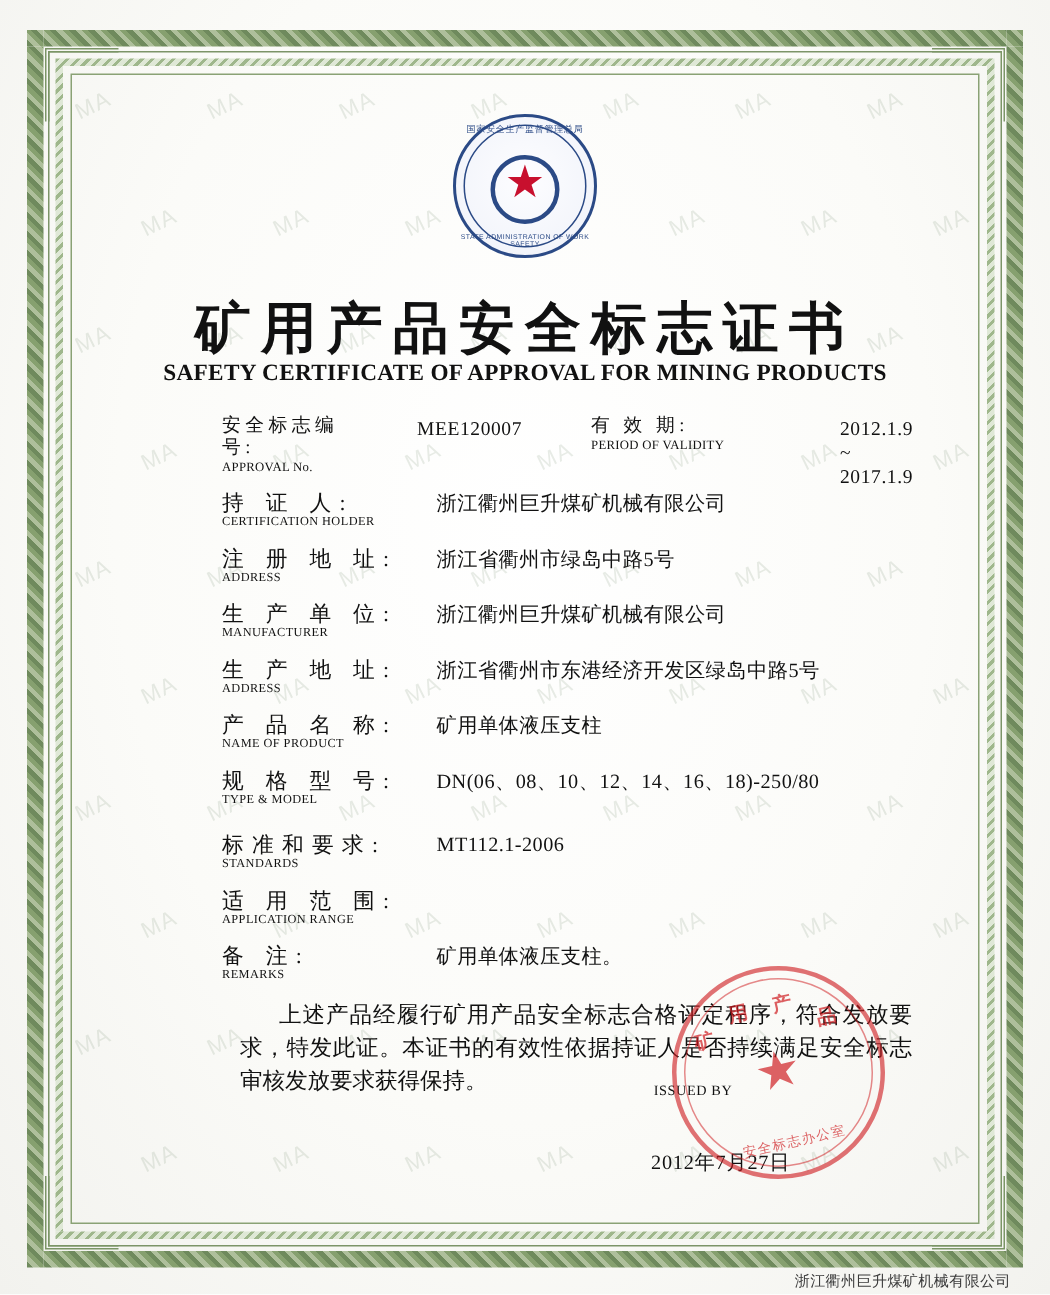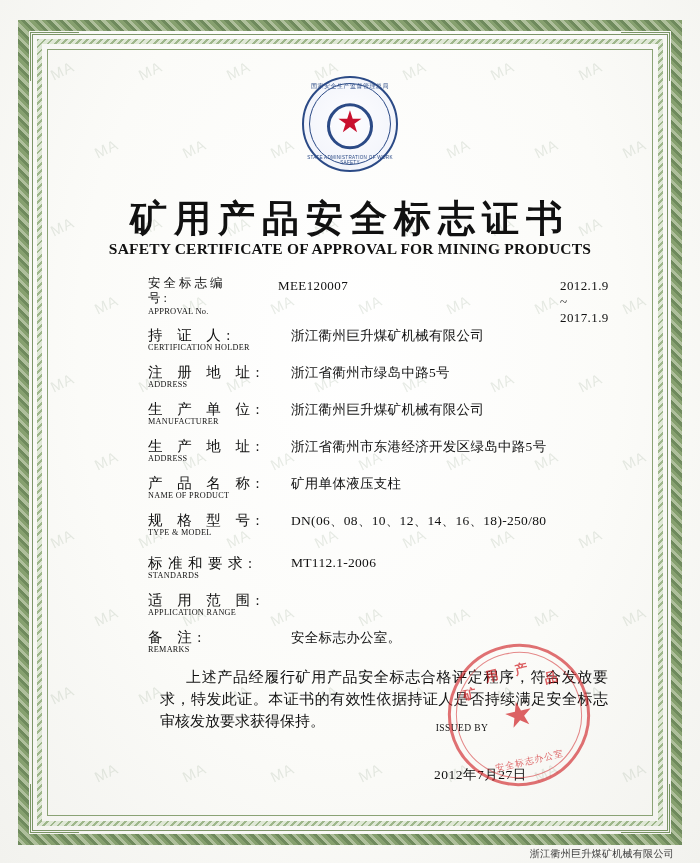--- a/index.html
+++ b/index.html
@@ -473,20 +473,24 @@
     <div id="title-cn">矿用产品安全标志证书</div>
     <div id="title-en">SAFETY CERTIFICATE OF APPROVAL FOR MINING PRODUCTS</div>
 
     <div id="row-approval">
       <div id="approval-label" class="lbl-block">
         <span class="lbl-cn">安全标志编号:</span>
         <span class="lbl-en">APPROVAL No.</span>
       </div>
       <div id="approval-value" class="val">MEE120007</div>
 
+      <div id="validity-label" class="lbl-block">
+        <span class="lbl-cn">有 效 期:</span>
+        <span class="lbl-en">PERIOD OF VALIDITY</span>
+      </div>
       <div id="validity-value" class="val">2012.1.9 ~ 2017.1.9</div>
     </div>
 
     <div id="fields">
       <div class="field-row">
         <span class="fl-cn">持 证 人:</span>
         <span class="fl-en">CERTIFICATION HOLDER</span>
         <span class="fv">浙江衢州巨升煤矿机械有限公司</span>
       </div>
       <div class="field-row">
@@ -522,21 +526,21 @@
         <span class="fl-en">STANDARDS</span>
         <span class="fv mono">MT112.1-2006</span>
       </div>
       <div class="field-row">
         <span class="fl-cn">适 用 范 围:</span>
         <span class="fl-en">APPLICATION RANGE</span>
       </div>
       <div class="field-row">
         <span class="fl-cn">备 注:</span>
         <span class="fl-en">REMARKS</span>
-        <span class="fv">安全标志办公室。</span>
+        <span class="fv">矿用单体液压支柱。</span>
       </div>
     </div>
 
     <div id="statement">上述产品经履行矿用产品安全标志合格评定程序，符合发放要求，特发此证。本证书的有效性依据持证人是否持续满足安全标志审核发放要求获得保持。</div>
 
     <div id="issued">
       <div class="i-en">ISSUED BY</div>
     </div>
     <div id="issue-date">2012年7月27日</div>
 

